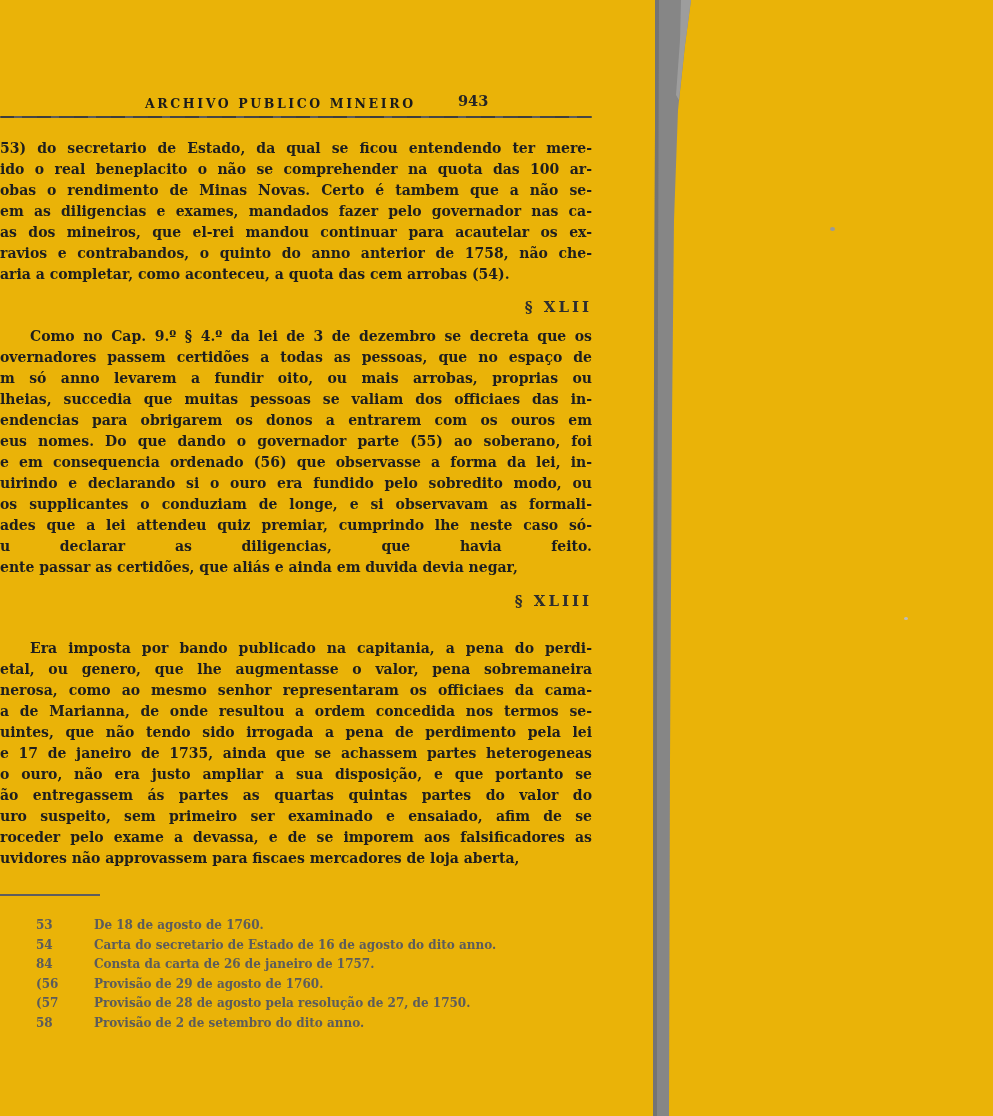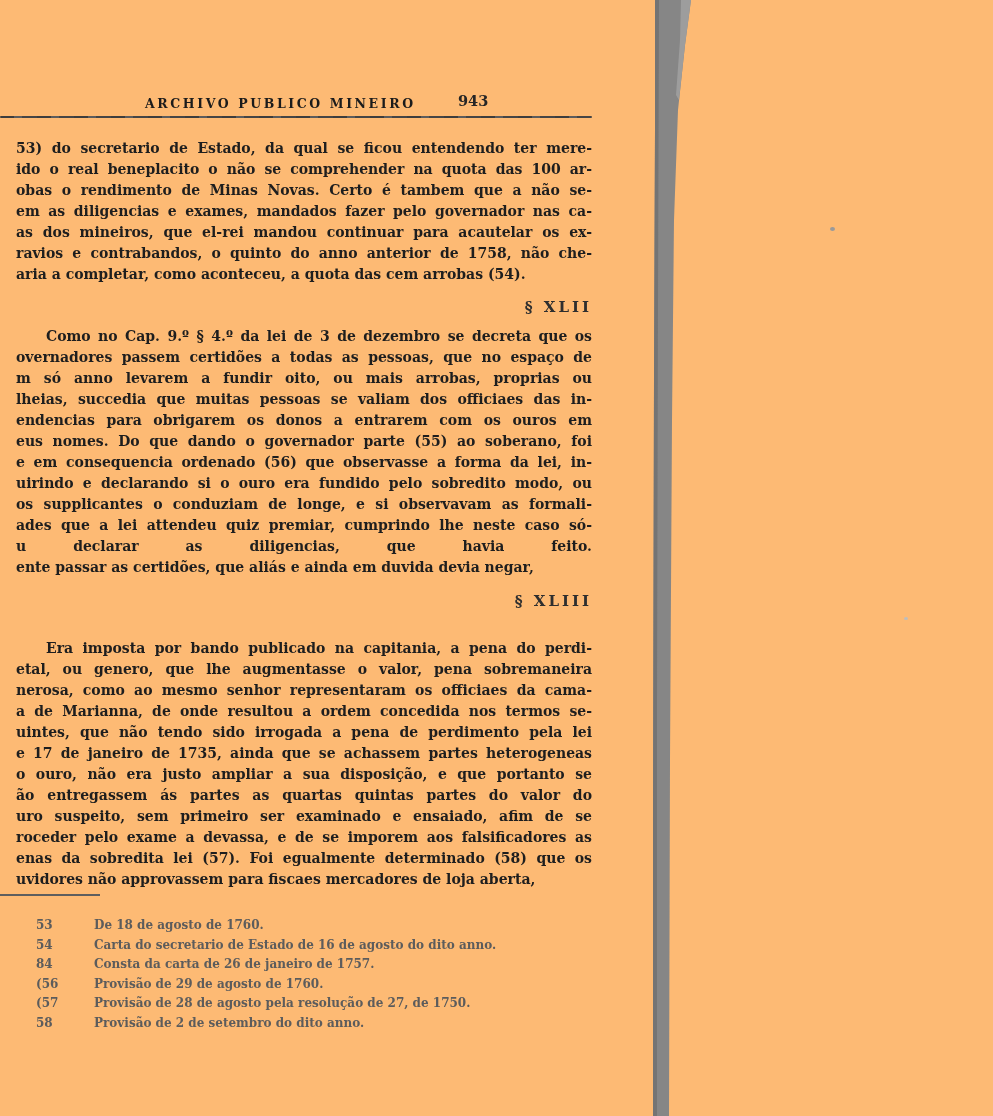--- a/index.html
+++ b/index.html
@@ -4,21 +4,21 @@
 <style>
   html, body { margin: 0; padding: 0; }
   body {
     width: 993px; height: 1116px;
     background: #ffffff;
     font-family: "DejaVu Serif", "Liberation Serif", serif;
   }
   .page {
     position: relative;
     width: 993px; height: 1116px;
-    background: #fdba74;
+    background: #eab308;
     overflow: hidden;
   }
 
   
   .header-title {
     position: absolute; left: 145px; top: 96px;
     font-size: 12.5px; font-weight: bold;
     letter-spacing: 2.6px; color: #1b1b1b;
     white-space: nowrap;
   }
@@ -38,21 +38,21 @@
   .textcol {
     position: absolute; left: 0; width: 592px;
     color: #1e1e1e;
     font-size: 14px; font-weight: bold;
     line-height: 21px;
   }
   .line {
     text-align: justify;
     text-align-last: justify;
     white-space: normal;
-    height: 21px; overflow: hidden; padding-left: 16px;
+    height: 21px; overflow: hidden;
   }
   .para .line:last-child { text-align-last: left; }
   .para.indent .line:first-child { text-indent: 30px; }
 
   .section-heading {
     position: absolute; left: 0; width: 592px;
     text-align: right;
     font-size: 15px; font-weight: 600;
     letter-spacing: 3px; color: #2e2e2e;
   }
@@ -121,21 +121,20 @@
       <div class="line">Era imposta por bando publicado na capitania, a pena do perdi-</div>
       <div class="line">etal, ou genero, que lhe augmentasse o valor, pena sobremaneira</div>
       <div class="line">nerosa, como ao mesmo senhor representaram os officiaes da cama-</div>
       <div class="line">a de Marianna, de onde resultou a ordem concedida nos termos se-</div>
       <div class="line">uintes, que não tendo sido irrogada a pena de perdimento pela lei</div>
       <div class="line">e 17 de janeiro de 1735, ainda que se achassem partes heterogeneas</div>
       <div class="line">o ouro, não era justo ampliar a sua disposição, e que portanto se</div>
       <div class="line">ão entregassem ás partes as quartas quintas partes do valor do</div>
       <div class="line">uro suspeito, sem primeiro ser examinado e ensaiado, afim de se</div>
       <div class="line">roceder pelo exame a devassa, e de se imporem aos falsificadores as</div>
-      <div class="line">enas da sobredita lei (57). Foi egualmente determinado (58) que os</div>
       <div class="line">uvidores não approvassem para fiscaes mercadores de loja aberta,</div>
     </div>
 
   <div class="fn-separator"></div>
   <div class="footnotes">
       <div class="footnote">
         <span class="fn-num">53</span>
         <span class="fn-text">De 18 de agosto de 1760.</span>
       </div>
       <div class="footnote">

